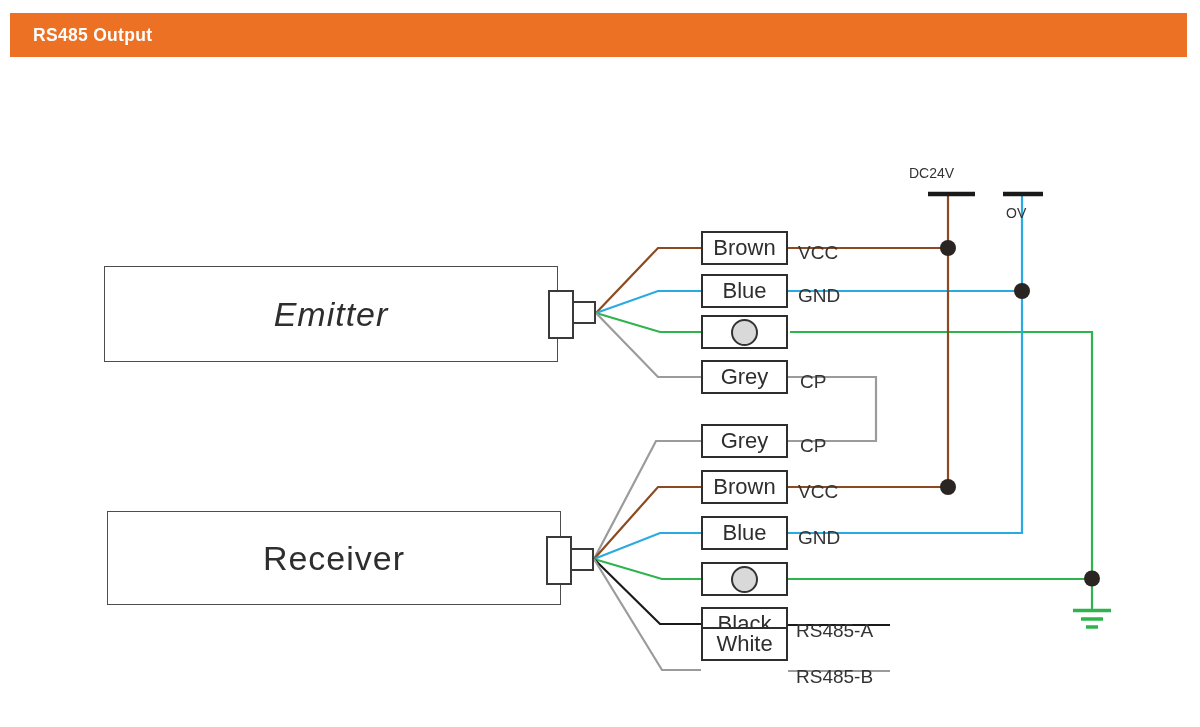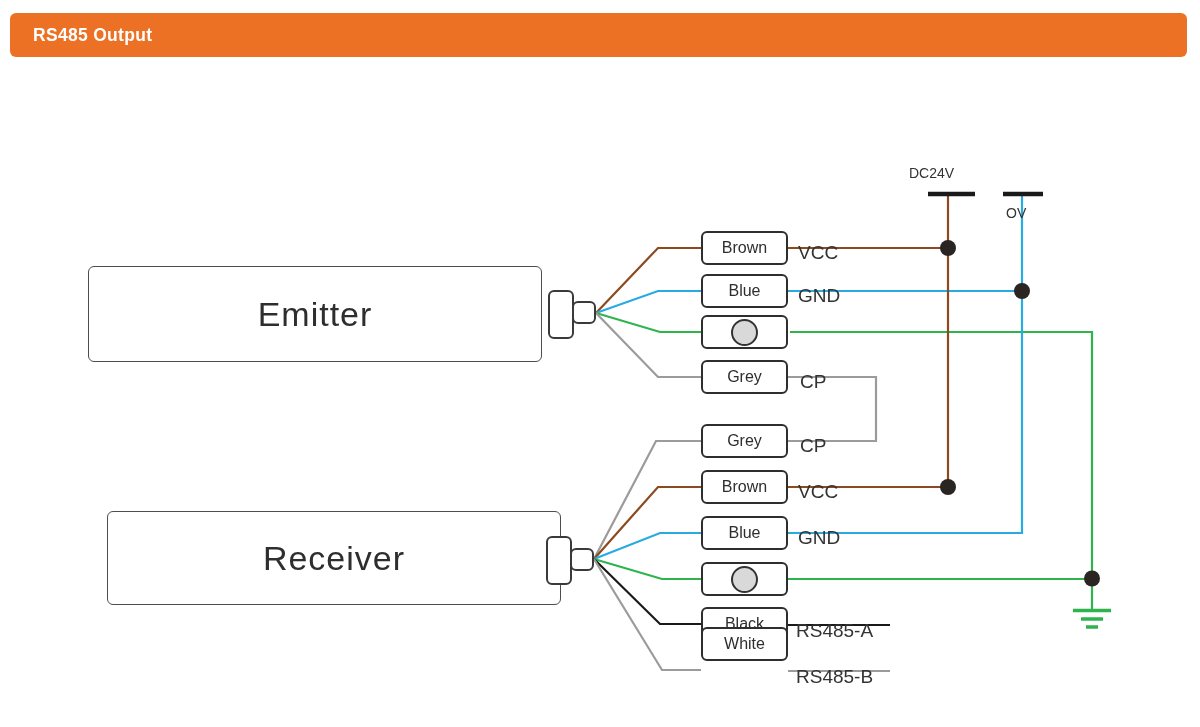--- a/index.html
+++ b/index.html
@@ -1,42 +1,42 @@
 <!DOCTYPE html>
 <html><head>
 <meta charset="utf-8">
 <style>
   html,body{margin:0;padding:0;background:#ffffff;}
   .canvas{
     position:relative;width:1200px;height:727px;background:#ffffff;overflow:hidden;
     font-family:"Liberation Sans", sans-serif;color:#333;
   }
-  .abs{position:absolute;border-radius:6px;}
+  .abs{position:absolute;}
   
   .header-bar{
     left:10px;top:13px;width:1177px;height:44px;
     background:#EC7125;display:flex;align-items:center;
   }
   .header-bar span{
     color:#fff;font-size:17.5px;font-weight:bold;padding-left:23px;letter-spacing:.3px;
   }
   
   .device-box{
     background:#fff;border:1.5px solid #4D4D4D;
     display:flex;align-items:center;justify-content:center;
     font-size:34px;color:#2E2E2E;letter-spacing:1px;
   }
-  .emitter-box{left:88px;top:266px;width:452px;height:94px;}
+  .emitter-box{left:104px;top:266px;width:452px;height:94px;font-style:italic;}
   .receiver-box{left:95px;top:511px;width:452px;height:92px;margin-left:12px;}
   .connector{background:#fff;border:2px solid #3A3A3A;}
   
   .wbox{
     left:701px;width:87px;height:34px;background:#fff;border:2.5px solid #2E2E2E;
     box-sizing:border-box;display:flex;align-items:center;justify-content:center;
-    font-size:16px;color:#2E2E2E;
+    font-size:22px;color:#2E2E2E;
   }
   .shield-circle{
     width:23px;height:23px;border-radius:50%;
     background:#D9D9D9;border:2px solid #333;
   }
   
   .sig{
     font-size:19px;color:#333;white-space:nowrap;line-height:1;margin-top:20px;
   }
   .rail-label{font-size:14px;color:#333;line-height:1;white-space:nowrap;}

